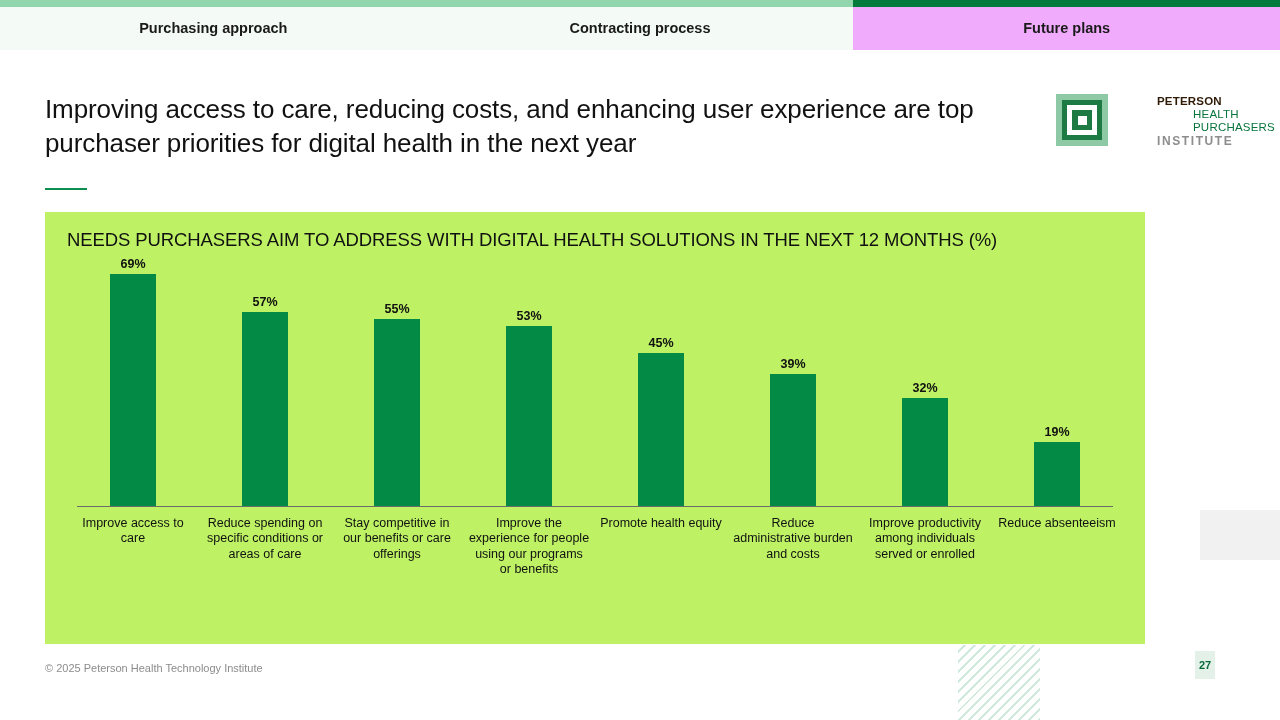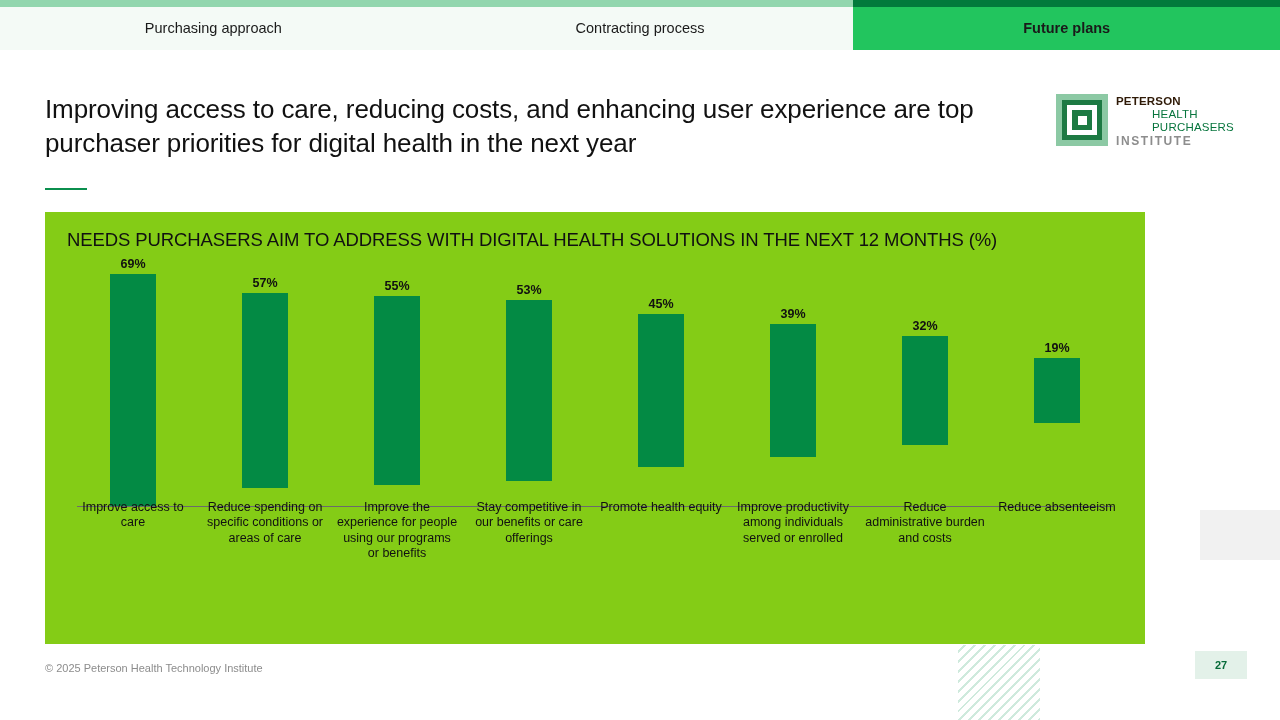--- a/index.html
+++ b/index.html
@@ -29,31 +29,32 @@
     position: relative;
     display: flex;
     align-items: center;
     justify-content: center;
     font-size: 14.5px;
     color: #1a1a1a;
     background: #f4faf6;
     box-sizing: border-box;
     padding-top: 6px;
     cursor: pointer;
+    font-weight: bold;
   }
   .tab::before {
     content: "";
     position: absolute;
     left: 0; top: 0;
     width: 100%;
     height: 7px;
     background: #92d6ae;
   }
   .tab.active {
-    background: #22c55e;
+    background: #f0abfc;
     font-weight: bold;
   }
   .tab.active::before {
     background: #027a3c;
   }
 
   
   .headline {
     position: absolute;
     left: 45px;
@@ -106,40 +107,41 @@
     background: #1d7a43;
     display: flex; align-items: center; justify-content: center;
   }
   .logo-mark .r4 {
     width: 9px; height: 9px;
     background: #ffffff;
   }
   .logo-text {
     line-height: 1.12;
     padding-top: 1px;
+    margin-left: 41px;
   }
   .logo-text .l1 {
     font-size: 11.5px; font-weight: bold; color: #2f1a07; letter-spacing: .2px;
   }
   .logo-text .l2,
   .logo-text .l3 {
     font-size: 11.5px; font-weight: normal; color: #07753d; letter-spacing: .2px; padding-left: 36px;
   }
   .logo-text .l4 {
     font-size: 12px; font-weight: bold; color: #8d8d8d; letter-spacing: 1.6px; padding-top: 1px;
   }
 
   
   .panel {
     position: absolute;
     left: 45px;
     top: 212px;
     width: 1100px;
     height: 432px;
-    background: #84cc16;
+    background: #bef264;
   }
   .panel-title {
     position: absolute;
     left: 22px;
     top: 17px;
     font-size: 18.5px;
     color: #111111;
     letter-spacing: -0.1px;
     white-space: nowrap;
   }
@@ -162,38 +164,38 @@
   .cols {
     position: absolute;
     left: 0; top: 0; right: 0; bottom: 0;
     display: flex;
   }
   .col {
     flex: 1 1 0;
     position: relative;
     display: flex;
     flex-direction: column;
-    justify-content: center;
+    justify-content: flex-end;
     align-items: center;
   }
   .bar {
     width: 46px;
     background: #038a44;
   }
   .bar-value {
     font-size: 12.5px;
     font-weight: bold;
     color: #111111;
     margin-bottom: 3px;
   }
 
   .cat-labels {
     position: absolute;
     left: 22px;
-    top: 288px;
+    top: 304px;
     width: 1056px;
     display: flex;
   }
   .cat {
     flex: 1 1 0;
     text-align: center;
     font-size: 12.5px;
     line-height: 1.22;
     color: #111111;
     padding: 0 5px;
@@ -227,21 +229,21 @@
     position: absolute;
     left: 45px;
     top: 662px;
     font-size: 11px;
     color: #8c8c8c;
   }
   .page-num {
     position: absolute;
     left: 1195px;
     top: 651px;
-    width: 52px;
+    width: 20px;
     height: 28px;
     background: #e3f1e9;
     display: flex;
     align-items: center;
     justify-content: center;
     font-size: 11px;
     font-weight: bold;
     color: #066b39;
   }
 </style>
@@ -318,25 +320,25 @@
           <div class="bar-value">19%</div>
           <div class="bar" style="height: 64.9826px;"></div>
         </div>
       </div>
     <div class="baseline"></div>
   </div>
 
   <div class="cat-labels" id="category-labels">
       <div class="cat">Improve access to care</div>
       <div class="cat">Reduce spending on specific conditions or areas of care</div>
+      <div class="cat">Stay competitive in our benefits or care offerings</div>
       <div class="cat">Improve the experience for people using our programs or benefits</div>
-      <div class="cat">Stay competitive in our benefits or care offerings</div>
       <div class="cat">Promote health equity</div>
+      <div class="cat">Reduce administrative burden and costs</div>
       <div class="cat">Improve productivity among individuals served or enrolled</div>
-      <div class="cat">Reduce administrative burden and costs</div>
       <div class="cat">Reduce absenteeism</div>
     </div>
 
 </div>
 
 <div class="gray-block-right"></div>
 <div class="stripes"></div>
 
 <div class="copyright">© 2025 Peterson Health Technology Institute</div>
 <div class="page-num">27</div>

